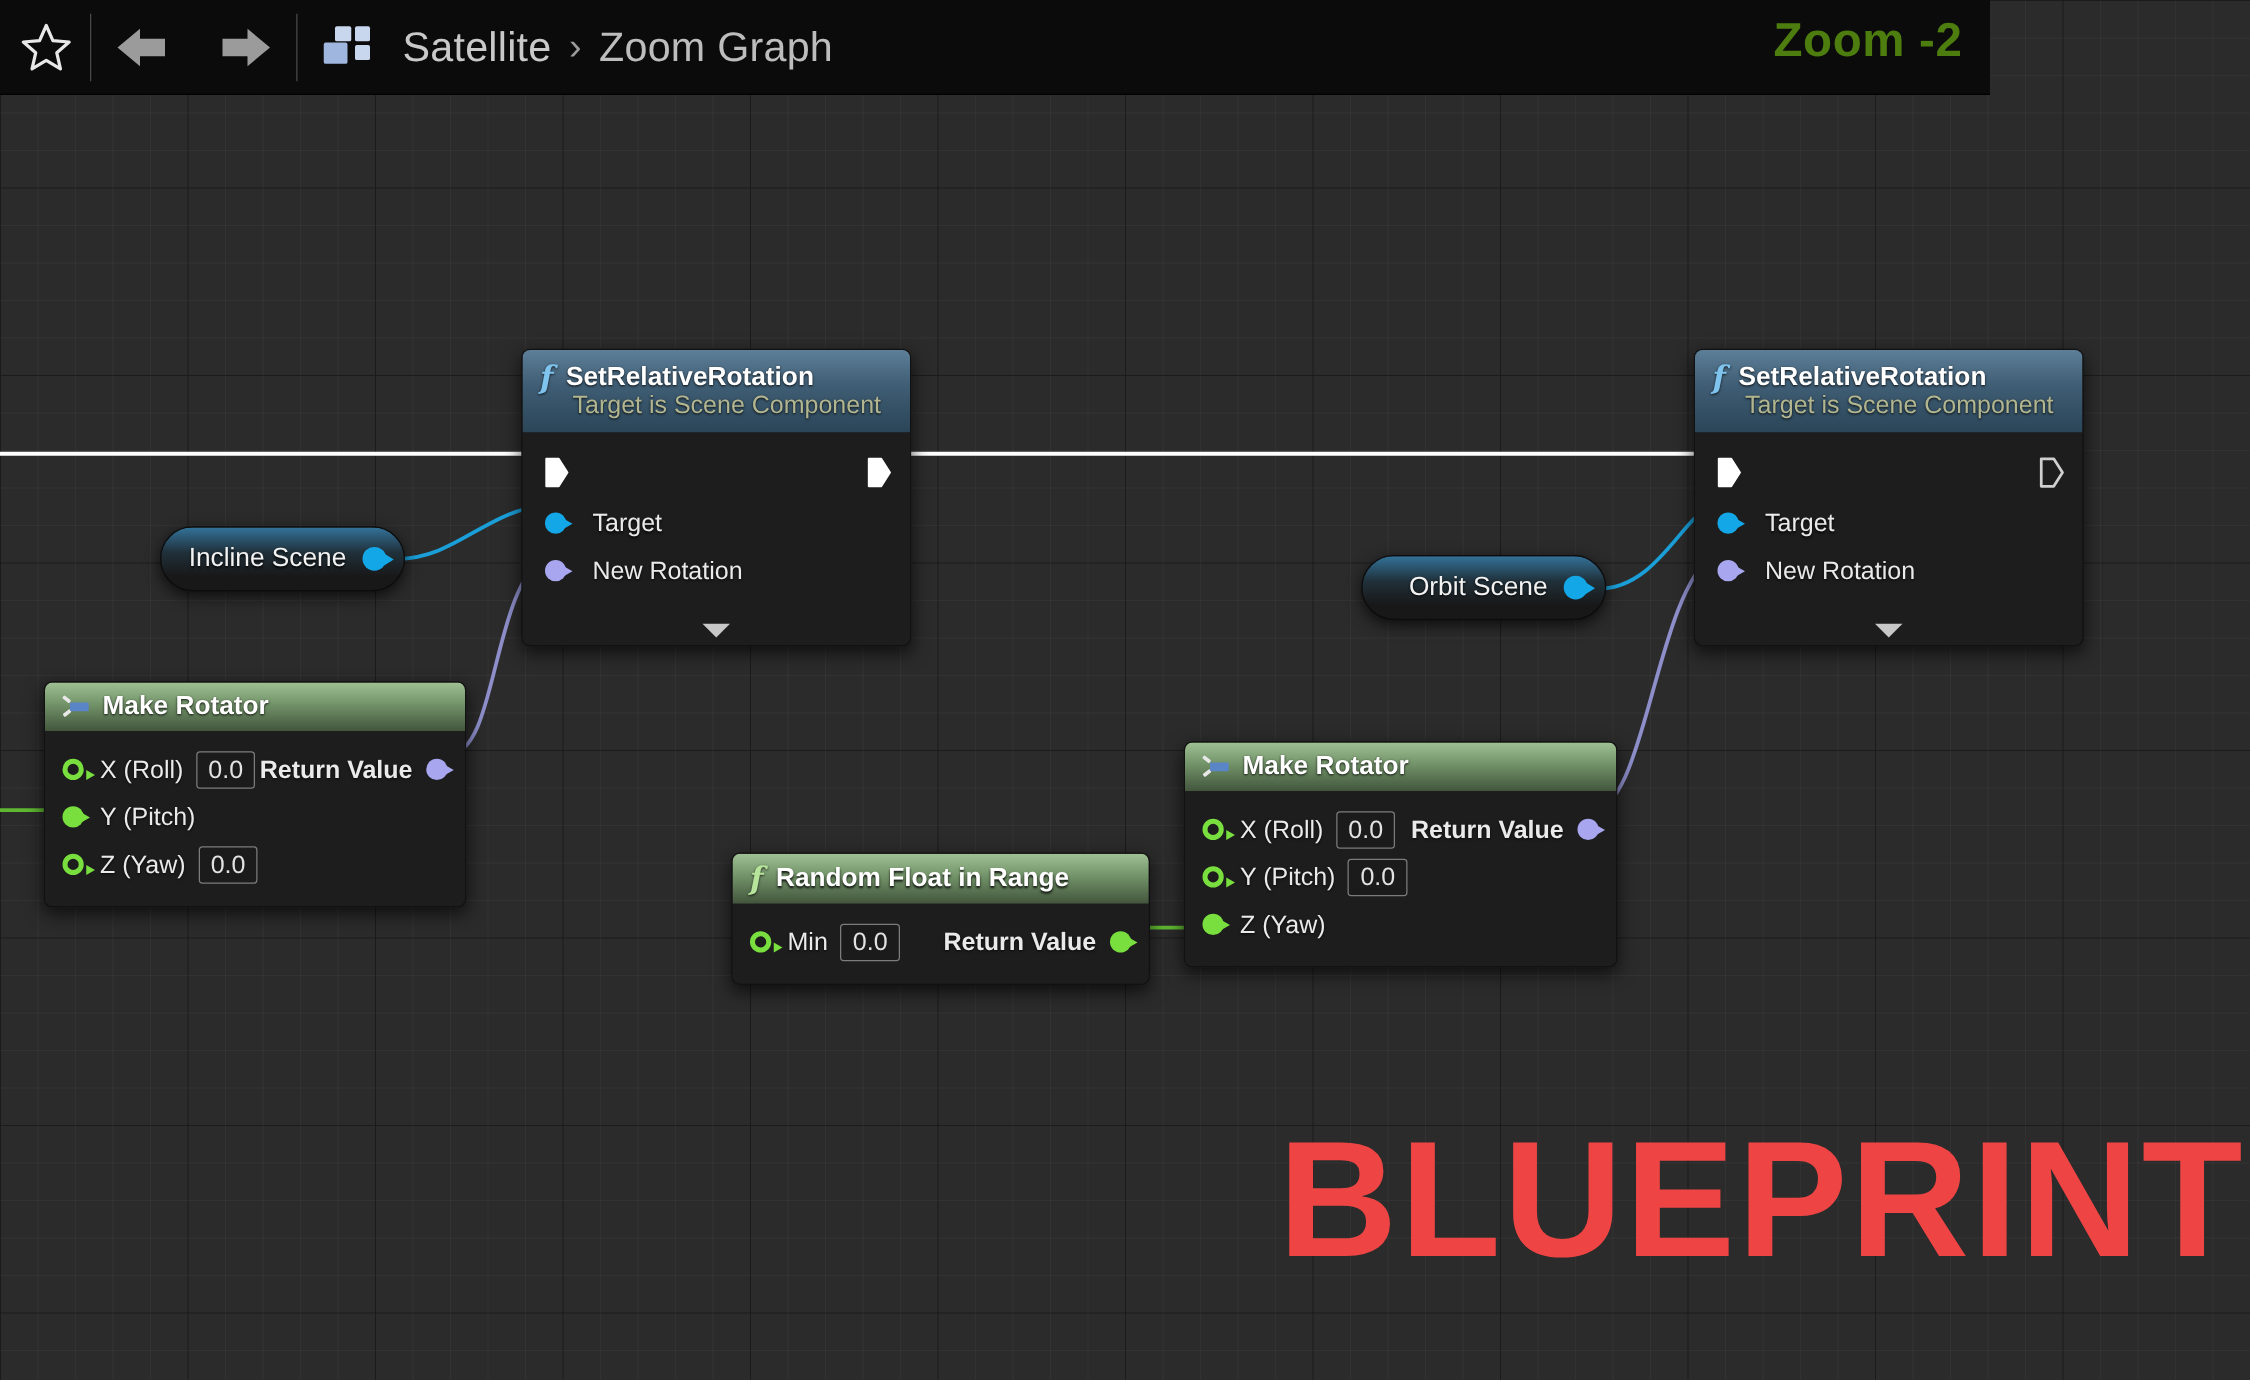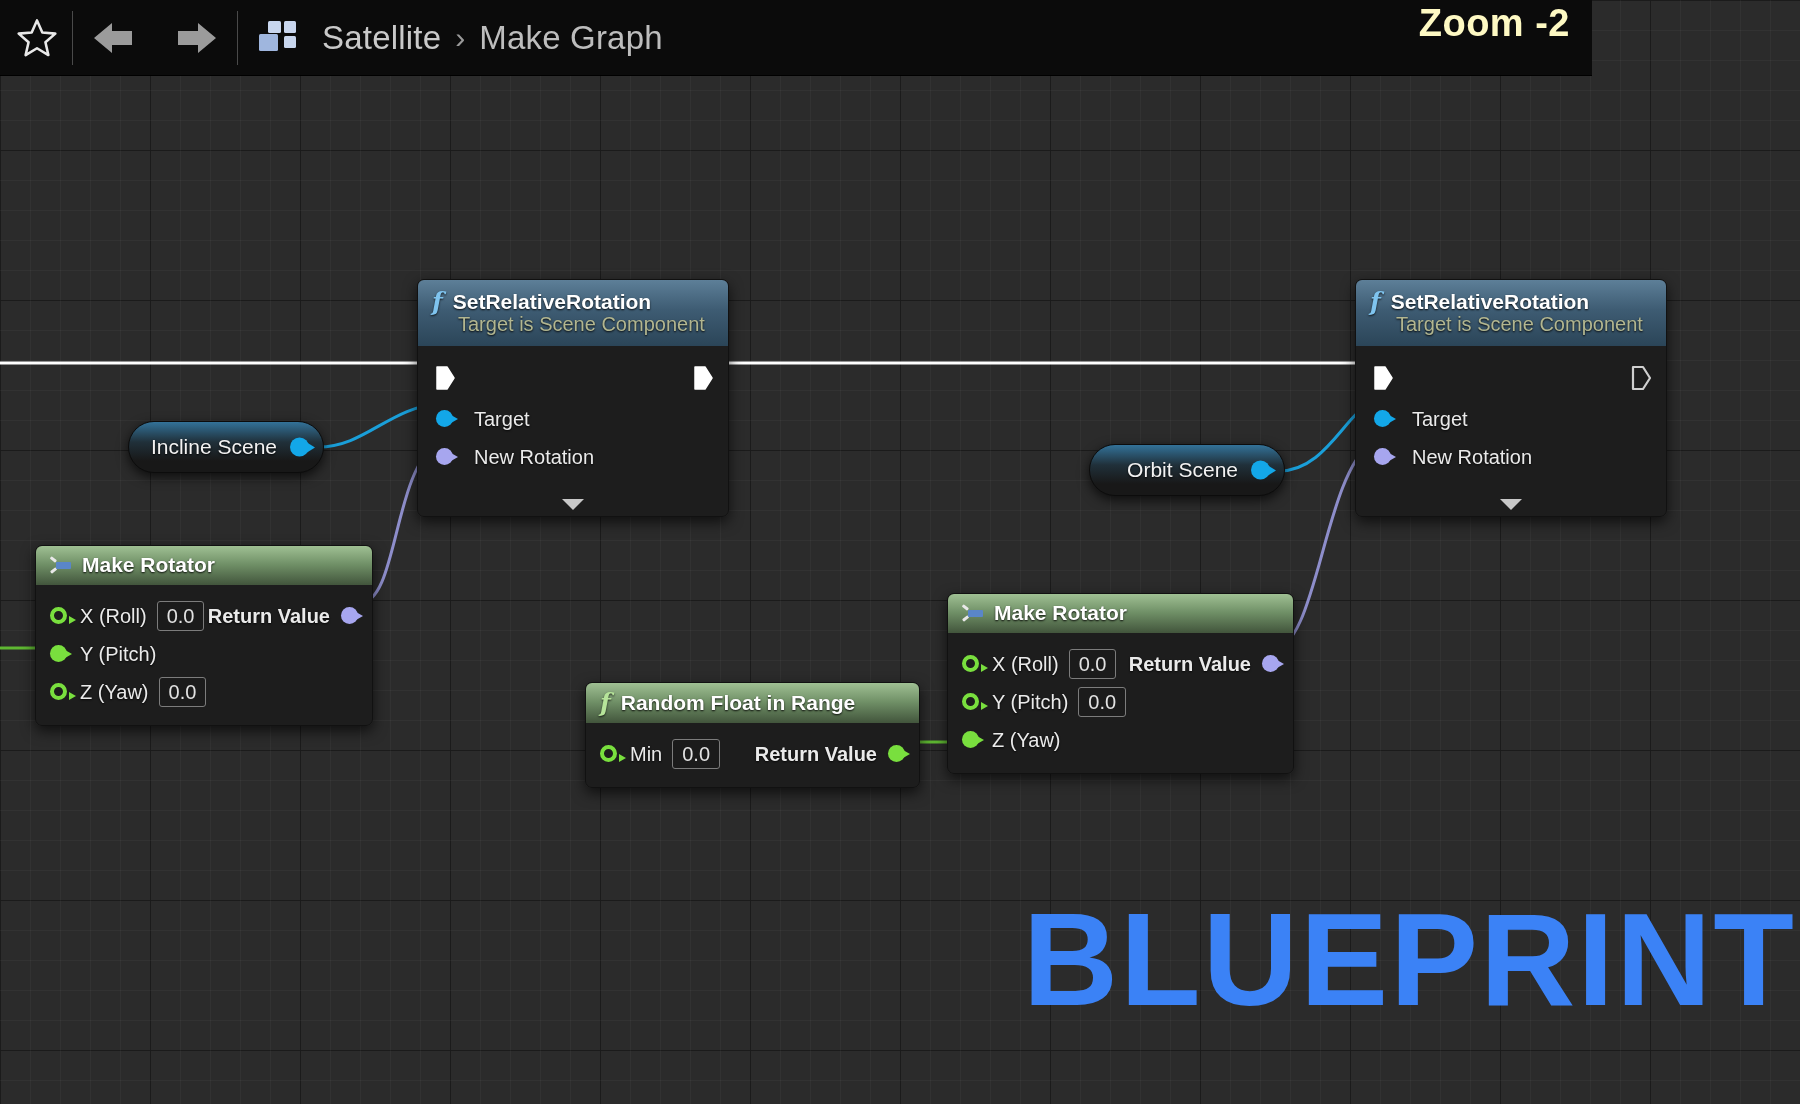--- a/index.html
+++ b/index.html
@@ -27,21 +27,21 @@
     background-position: 0 0, 0 0, 0 0, 0 0;
   }
 
   
   #watermark {
     position: absolute;
     right: 4px; bottom: 78px;
     font-size: 132px;
     font-weight: bold;
     letter-spacing: 2px;
-    color: #3b82f6;
+    color: #ef4444;
     line-height: 1;
     user-select: none;
     z-index: 1;
   }
 
   
   #toolbar {
     position: absolute; left: 0; top: 0;
     width: 1592px; height: 76px;
     background: #0b0b0b;
@@ -64,22 +64,22 @@
     display: flex; align-items: center;
     gap: 14px; margin-left: 6px;
   }
   .crumb {
     font-size: 33px; color: #c9c9c9; font-weight: normal;
     letter-spacing: .2px;
   }
   .crumb.dim { color: #bdbdbd; }
   .crumb-sep { font-size: 30px; color: #9a9a9a; }
   #zoom-label {
-    position: absolute; right: 22px; top: 2px;
-    font-size: 38px; font-weight: bold; color: #fef9c3;
+    position: absolute; right: 22px; top: 12px;
+    font-size: 38px; font-weight: bold; color: #4d7c0f;
     letter-spacing: .5px;
   }
 
   
   .node {
     position: absolute;
     border-radius: 7px;
     box-shadow: 0 5px 14px rgba(0,0,0,0.65);
     z-index: 10;
   }
@@ -469,19 +469,19 @@
         <rect x="3" y="16" width="19" height="17" rx="1.5" fill="#9fb6de"></rect>
         <rect x="12" y="3" width="13" height="12" rx="1.5" fill="#c8d6ee"></rect>
         <rect x="28" y="3" width="12" height="12" rx="1.5" fill="#c8d6ee"></rect>
         <rect x="28" y="18" width="12" height="12" rx="1.5" fill="#c8d6ee"></rect>
       </svg>
     </div>
 
     <div id="breadcrumb">
       <span class="crumb">Satellite</span>
       <span class="crumb-sep">›</span>
-      <span class="crumb dim">Make Graph</span>
+      <span class="crumb dim">Zoom Graph</span>
     </div>
 
     <span id="zoom-label">Zoom -2</span>
   </div>
 
 </div>
 
 </body></html>

